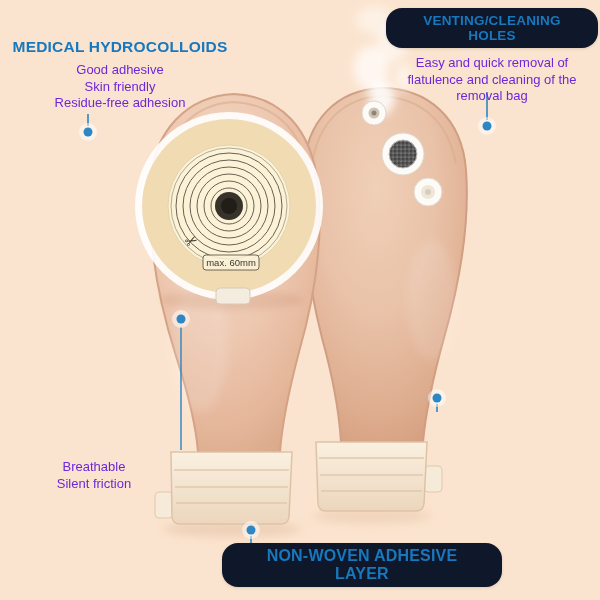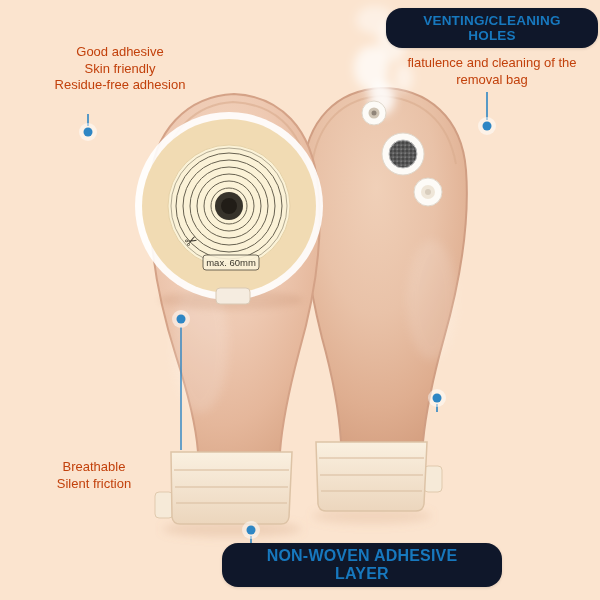--- a/index.html
+++ b/index.html
@@ -10,21 +10,21 @@
   }
   .illustration{position:absolute;left:0;top:0;}
   .callout{position:absolute;text-align:center;}
   .callout .title{color:#1778be;font-weight:bold;letter-spacing:.2px;}
   .title.plain{font-size:15.5px;}
   .title.pill{
     display:inline-block;background:#0f172a;border-radius:16px;
     padding:5px 14px;font-size:13.5px;box-shadow:0 1px 3px rgba(0,0,0,.12);
   }
   .c-adhesive .title.pill{font-size:16px;padding:4px 16px;}
-  .desc{margin-top:7px;color:#c2410c;font-size:13px;line-height:16.5px;}
+  .desc{margin-top:7px;color:#6d28d9;font-size:13px;line-height:16.5px;}
   .c-adhesive .desc{margin-top:3px;line-height:15.5px;font-size:12.5px;}
   .c-hydro{left:10px;top:38px;width:220px;}
   .c-hydro .desc{margin-top:6px;}
   .c-vent{left:386px;top:8px;width:212px;}
   .c-odour{left:382px;top:411px;width:216px;}
   .c-lining{left:8px;top:452px;width:172px;}
   .c-adhesive{left:222px;top:543px;width:280px;}
 </style>
 </head>
 <body>
@@ -151,30 +151,32 @@
       <circle cx="437" cy="398" r="9" fill="#ffffff" opacity=".5"></circle>
       <circle cx="437" cy="398" r="4.5" fill="#2e86c4"></circle>
       <circle cx="181" cy="319" r="9" fill="#ffffff" opacity=".5"></circle>
       <circle cx="181" cy="319" r="4.5" fill="#2e86c4"></circle>
       <circle cx="251" cy="530" r="9" fill="#ffffff" opacity=".5"></circle>
       <circle cx="251" cy="530" r="4.5" fill="#2e86c4"></circle>
     </g>
   </svg>
 
   <div class="callout c-hydro">
+    <div class="title plain">MEDICAL HYDROCOLLOIDS</div>
     <div class="desc">
       <div>Good adhesive</div>
       <div>Skin friendly</div>
       <div>Residue-free adhesion</div>
     </div>
   </div>
 
   <div class="callout c-vent">
     <div class="title pill">VENTING/CLEANING HOLES</div>
     <div class="desc">
+      <div>Easy and quick removal of</div>
       <div>flatulence and cleaning of the</div>
       <div>removal bag</div>
     </div>
   </div>
 
 
   <div class="callout c-lining">
     <div class="desc">
       <div>Breathable</div>
       <div>Silent friction</div>

